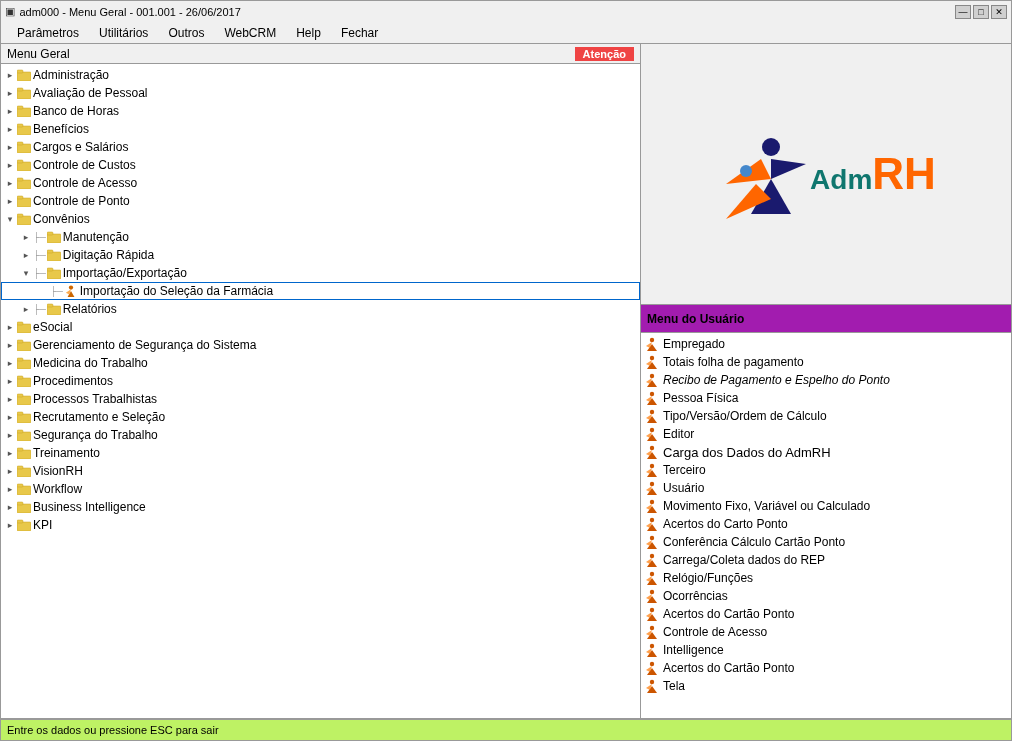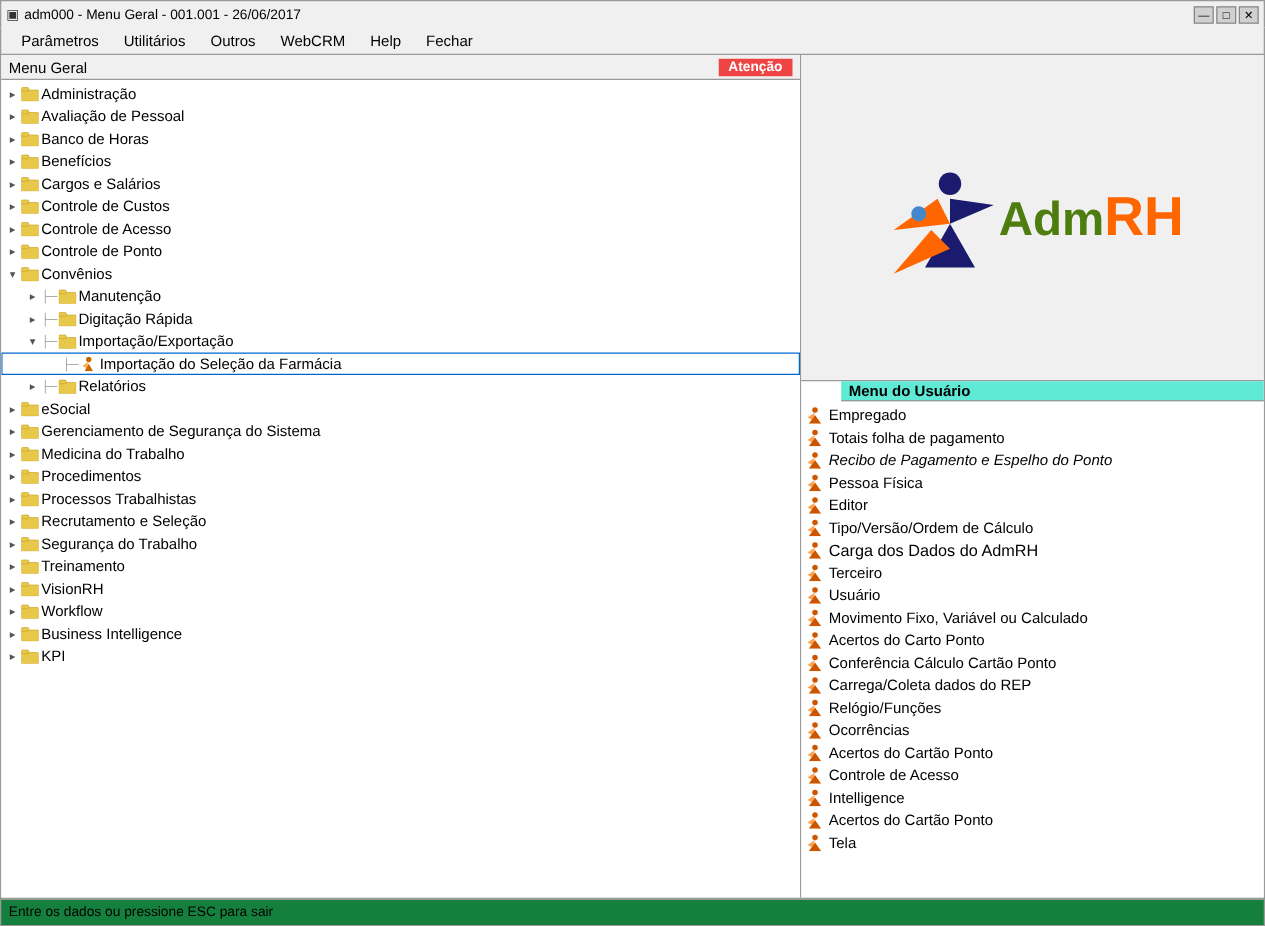--- a/index.html
+++ b/index.html
@@ -170,29 +170,28 @@
     
     #user-menu-panel {
       flex: 1;
       border-top: 1px solid #999;
       display: flex;
       flex-direction: column;
       background: white;
     }
 
     #user-menu-header {
-      background: #5eead4;
+      background: #a21caf;
       padding: 2px 6px;
       font-weight: bold;
       font-size: 12px;
-      height: 16px;
+      height: 28px;
       display: flex;
       align-items: center;
       border-bottom: 1px solid #999;
-      margin-left: 32px;
     }
 
     #user-menu-list {
       flex: 1;
       overflow-y: auto;
       padding: 2px 0;
     }
 
     .user-menu-item {
       display: flex;
@@ -207,21 +206,21 @@
       height: 14px;
       margin-right: 4px;
       flex-shrink: 0;
     }
 
     
     #status-bar {
       height: 22px;
       border: 1px solid #999;
       border-top: 1px solid #999;
-      background: #15803d;
+      background: #bef264;
       display: flex;
       align-items: center;
       padding: 0 6px;
       font-size: 11px;
     }
   </style>
 </head>
 <body>
 
 <div id="title-bar">
@@ -536,21 +535,21 @@
 
           <polygon points="90,35 55,30 55,50" fill="#1a1a6e"></polygon>
 
           <polygon points="35,85 55,50 75,85" fill="#1a1a6e"></polygon>
 
           <polygon points="10,90 40,55 55,70" fill="#ff6600"></polygon>
 
           <circle cx="30" cy="42" r="6" fill="#4488cc"></circle>
         </svg>
         <div>
-          <span style="font-size:38px; font-weight:bold; color:#4d7c0f; font-family: Arial, sans-serif;">Adm</span><span style="font-size:44px; font-weight:bold; color:#ff6600; font-family: Arial, sans-serif;">RH</span>
+          <span style="font-size:28px; font-weight:bold; color:#0f766e; font-family: Arial, sans-serif;">Adm</span><span style="font-size:44px; font-weight:bold; color:#ff6600; font-family: Arial, sans-serif;">RH</span>
         </div>
       </div>
     </div>
 
     <div id="user-menu-panel">
       <div id="user-menu-header">Menu do Usuário</div>
       <div id="user-menu-list">
 
       <div class="user-menu-item">
       <span class="menu-icon">
@@ -593,31 +592,31 @@
       <span style="font-size:12px;">Pessoa Física</span>
     </div>
           <div class="user-menu-item">
       <span class="menu-icon">
         <svg width="14" height="14" viewBox="0 0 14 14">
           <circle cx="7" cy="3" r="2.2" fill="#cc5500"></circle>
           <polygon points="2,14 7,7 12,14" fill="#cc5500"></polygon>
           <polygon points="1,9 7,5 5,11" fill="#ff7700" opacity="0.7"></polygon>
         </svg>
       </span>
+      <span style="font-size:12px;">Tipo/Versão/Ordem de Cálculo</span>
+    </div>
+          <div class="user-menu-item">
+      <span class="menu-icon">
+        <svg width="14" height="14" viewBox="0 0 14 14">
+          <circle cx="7" cy="3" r="2.2" fill="#cc5500"></circle>
+          <polygon points="2,14 7,7 12,14" fill="#cc5500"></polygon>
+          <polygon points="1,9 7,5 5,11" fill="#ff7700" opacity="0.7"></polygon>
+        </svg>
+      </span>
       <span style="font-size:12px;">Editor</span>
-    </div>
-          <div class="user-menu-item">
-      <span class="menu-icon">
-        <svg width="14" height="14" viewBox="0 0 14 14">
-          <circle cx="7" cy="3" r="2.2" fill="#cc5500"></circle>
-          <polygon points="2,14 7,7 12,14" fill="#cc5500"></polygon>
-          <polygon points="1,9 7,5 5,11" fill="#ff7700" opacity="0.7"></polygon>
-        </svg>
-      </span>
-      <span style="font-size:12px;">Tipo/Versão/Ordem de Cálculo</span>
     </div>
           <div class="user-menu-item">
       <span class="menu-icon">
         <svg width="14" height="14" viewBox="0 0 14 14">
           <circle cx="7" cy="3" r="2.2" fill="#cc5500"></circle>
           <polygon points="2,14 7,7 12,14" fill="#cc5500"></polygon>
           <polygon points="1,9 7,5 5,11" fill="#ff7700" opacity="0.7"></polygon>
         </svg>
       </span>
       <span style="font-size:13px;">Carga dos Dados do AdmRH</span>

